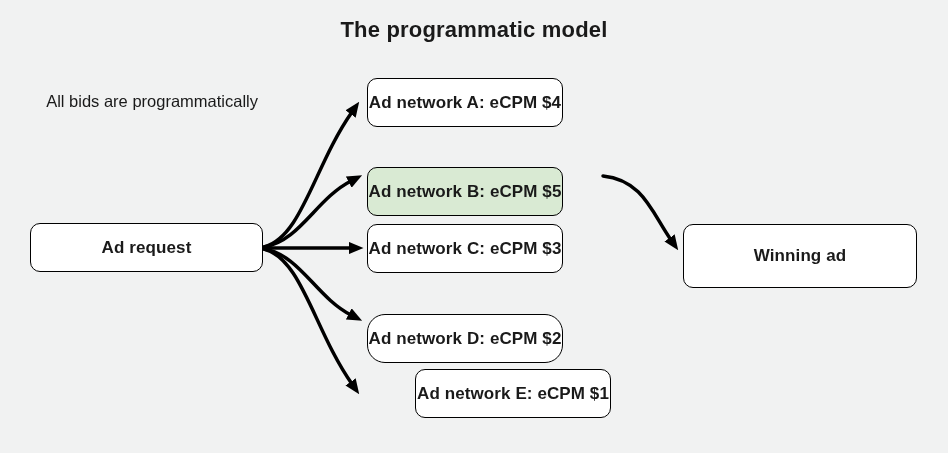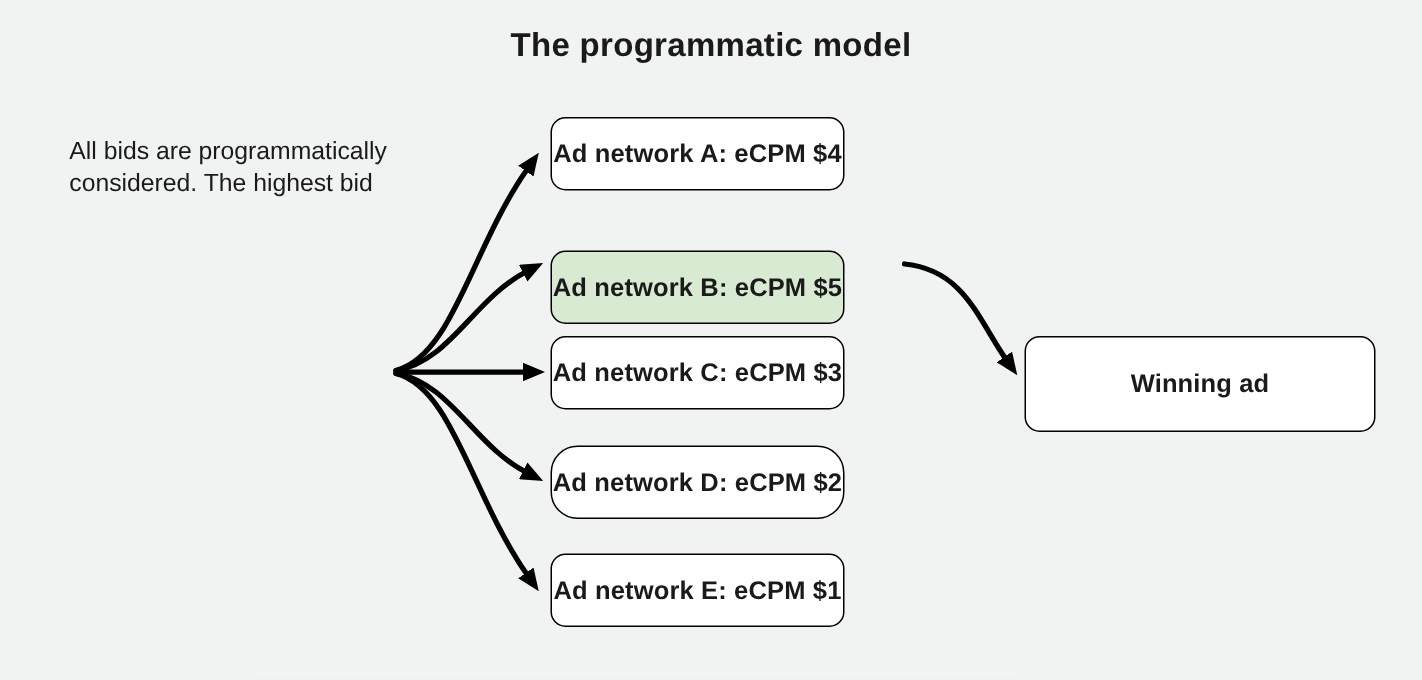--- a/index.html
+++ b/index.html
@@ -68,50 +68,52 @@
     font-weight: 700;
     color: var(--text);
     letter-spacing: 0.1px;
   }
   .node.highlight { background: var(--highlight-bg); margin-top: 16px; }
   .node-ad-request { left: 30px;  top: 223px; width: 233px; height: 49px; }
   .network         { left: 367px; width: 196px; height: 49px; }
   .net-a { top: 78px; }
   .net-b { top: 151px; }
   .net-c { top: 224px; }
-  .net-d { top: 297px; border-radius: 18px; }
-  .net-e { top: 369px; }
+  .net-d { top: 314px; border-radius: 18px; }
+  .net-e { top: 369px; margin-left: 48px; }
   .node-winning    { left: 683px; top: 224px; width: 234px; height: 64px; border-width: 1.3px; }
 </style>
 </head>
 <body>
 
 <div class="canvas">
 
   <h1 class="title">The programmatic model</h1>
 
   <div class="desc">
     <span>All bids are programmatically</span>
-    <span>considered. The highest bid</span>
   </div>
 
   <svg class="arrows" viewBox="0 0 948 453" aria-hidden="true">
     <defs>
       <marker id="ah" viewBox="0 0 12 10" refX="2" refY="5" markerWidth="15" markerHeight="12.5" markerUnits="userSpaceOnUse" orient="auto">
         <path d="M0 0 L12 5 L0 10 Z" fill="var(--arrow)"></path>
       </marker>
     </defs>
     <path class="link" d="M 264 247 C 302 237, 314 166, 352 112" marker-end="url(#ah)"></path>
     <path class="link" d="M 264 247 C 300 241, 316 199, 351 181" marker-end="url(#ah)"></path>
     <path class="link" d="M 264 248 H 351" marker-end="url(#ah)"></path>
     <path class="link" d="M 264 249 C 300 255, 316 297, 351 315" marker-end="url(#ah)"></path>
     <path class="link" d="M 264 249 C 302 259, 314 330, 352 384" marker-end="url(#ah)"></path>
     <path class="link" d="M 603 176 C 643 180, 652 213, 671 240" marker-end="url(#ah)"></path>
   </svg>
 
+  <div class="node node-ad-request">
+    <span>Ad request</span>
+  </div>
 
   <div class="node network net-a">
     <span>Ad network A: eCPM $4</span>
   </div>
   <div class="node network net-b highlight">
     <span>Ad network B: eCPM $5</span>
   </div>
   <div class="node network net-c">
     <span>Ad network C: eCPM $3</span>
   </div>

